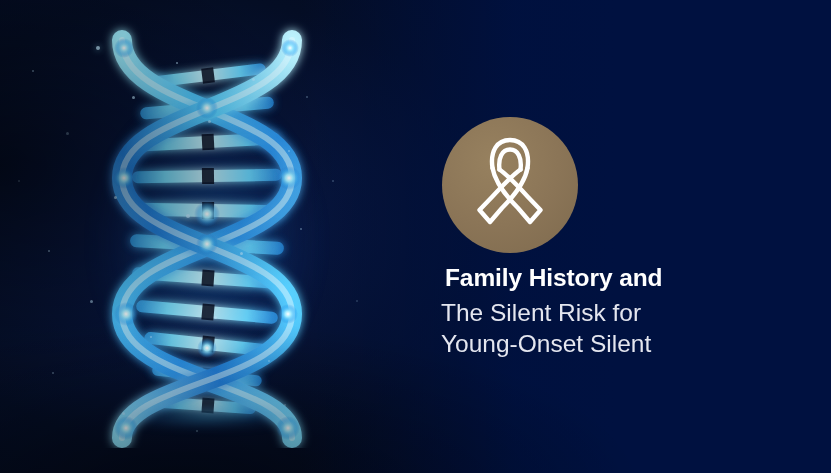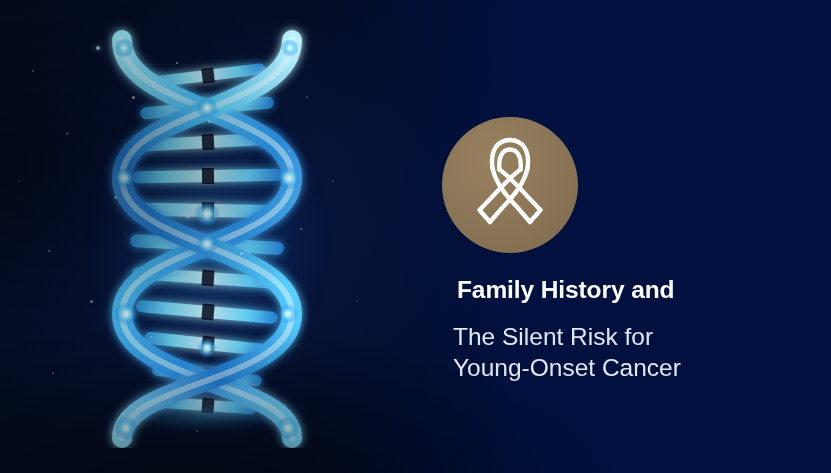--- a/index.html
+++ b/index.html
@@ -115,29 +115,29 @@
     left: 441px;
     top: 259px;
     width: 370px;
   }
   .headline {
     color: #ffffff;
     font-size: 24.5px;
     font-weight: 700;
     line-height: 30px;
     letter-spacing: -0.1px;
-    margin: 16px;
+    margin: 4px;
   }
   .subline {
     color: #e4e6ef;
     font-size: 24.5px;
     font-weight: 300;
     line-height: 31px;
     letter-spacing: 0px;
-    margin: 2px 0 0 12px;
+    margin: 2px 0 0 0;
   }
   .ln { display: block; }
 </style>
 </head>
 <body>
 
 <div id="banner">
 
   <div class="bg-base"></div>
   <div class="bg-right-wash"></div>
@@ -284,17 +284,17 @@
       </g>
     </svg>
   </div>
 
   <div class="text-block">
     <div class="headline">
       <span class="ln">Family History and</span>
     </div>
     <div class="subline">
       <span class="ln">The Silent Risk for</span>
-      <span class="ln">Young-Onset Cancer</span>
+      <span class="ln">Young-Onset Silent</span>
     </div>
   </div>
 
 </div>
 
 </body></html>

